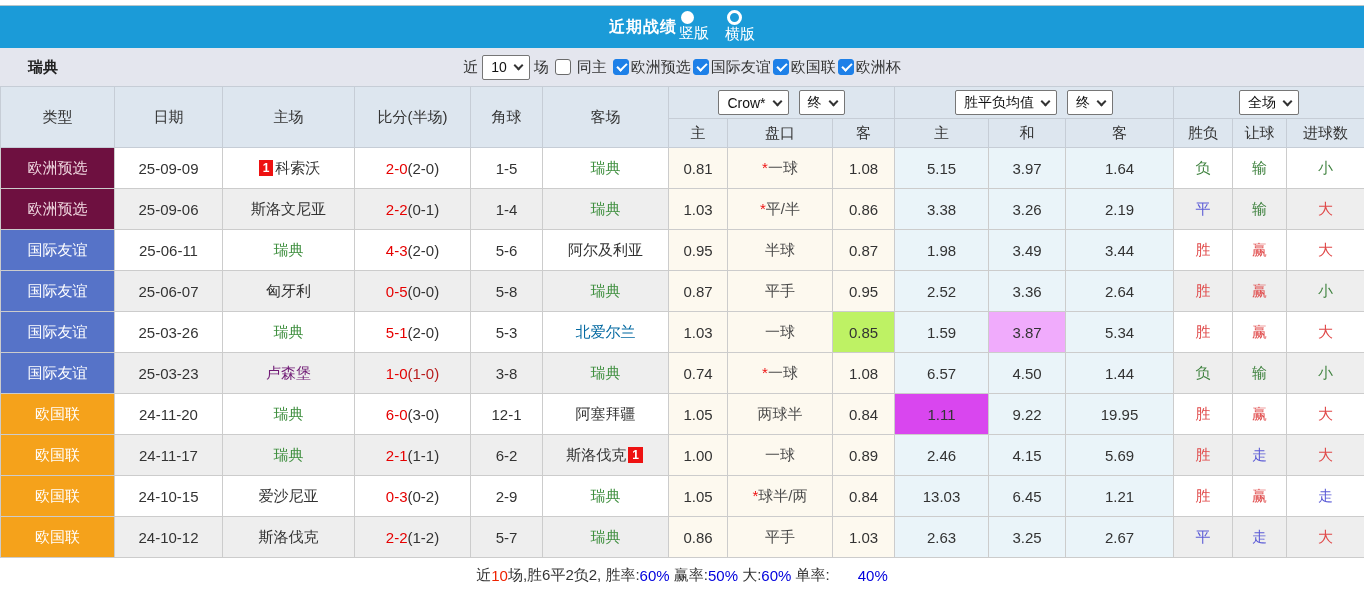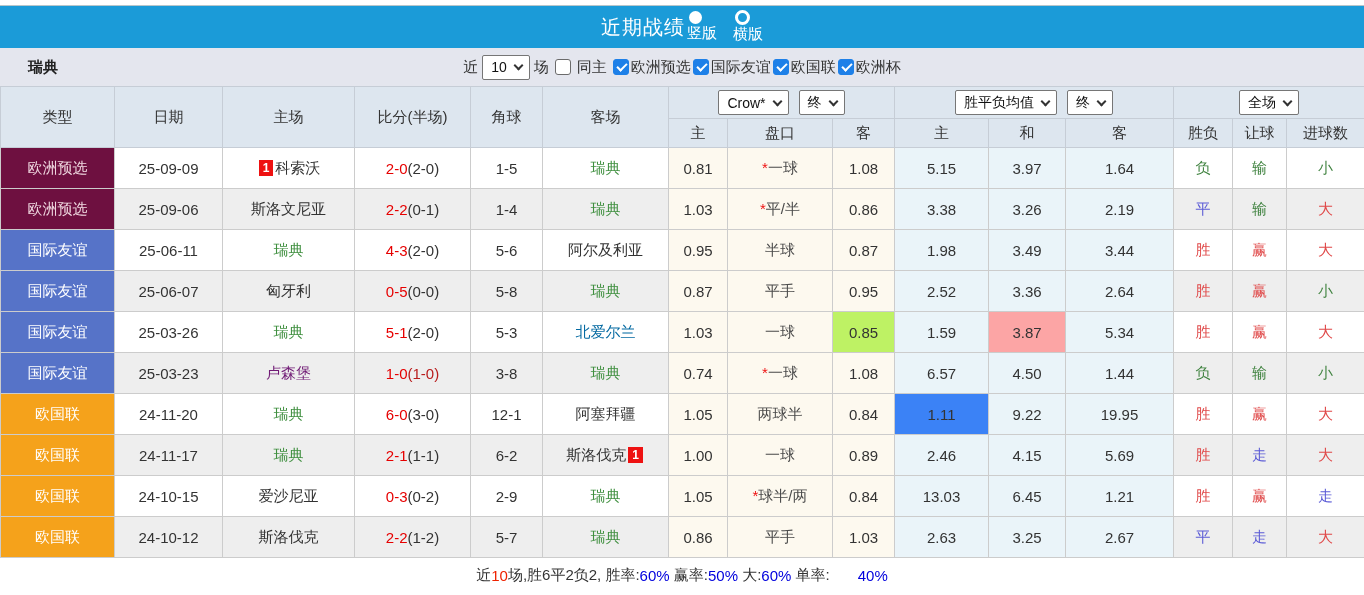--- a/index.html
+++ b/index.html
@@ -6,21 +6,21 @@
   body {
     width:1364px; height:595px; overflow:hidden;
     font-family:"Liberation Sans","DejaVu Sans",sans-serif;
     background:#fff; color:#333;
   }
   .top-strip { height:6px; background:#fff; border-bottom:1px solid #b7c6cb; }
   
   .title-bar {
     height:42px; background:#1b9bd8; display:flex; align-items:center; justify-content:center;
   }
-  .title-bar .title { color:#fff; font-weight:normal; font-size:20px; letter-spacing:1px; }
+  .title-bar .title { color:#fff; font-weight:bold; font-size:16px; letter-spacing:1px; }
   .radio { display:inline-block; width:13px; height:13px; border-radius:50%; margin:0 5px 0 2px; vertical-align:middle; }
   .radio.filled { background:#fff; }
   .radio.empty  { background:transparent; border:3px solid #fff; width:15px; height:15px; }
   .radio-label { color:#fff; font-size:15px; margin-right:14px; }
   .radio-group { display:flex; align-items:flex-start; margin-left:2px;flex-direction:column; }
   
   .filter-bar {
     height:38px; background:#e4e6ee; position:relative;
     display:flex; align-items:center; justify-content:center; font-size:15px;
   }
@@ -255,21 +255,21 @@
         <td style="background: rgb(86, 115, 200); color: rgb(255, 255, 255);">国际友谊</td>
         <td>25-03-26</td>
         <td><span style="color: rgb(63, 143, 63);">瑞典</span></td>
         <td><span style="color: rgb(230, 0, 0);">5-1</span><span style="color: rgb(51, 51, 51);">(2-0)</span></td>
         <td>5-3</td>
         <td><span style="color: #0369a1;">北爱尔兰</span></td>
         <td style="background: rgb(253, 249, 239);">1.03</td>
         <td style="background: rgb(253, 249, 239);"><span style="color: rgb(74, 74, 74);">一球</span></td>
         <td style="background: #bef264;">0.85</td>
         <td style="background: rgb(234, 244, 249);">1.59</td>
-        <td style="background: #fca5a5;">3.87</td>
+        <td style="background: #f0abfc;">3.87</td>
         <td style="background: rgb(234, 244, 249);">5.34</td>
         <td style="color: rgb(224, 74, 74);">胜</td>
         <td style="color: rgb(224, 74, 74);">赢</td>
         <td style="color: rgb(224, 74, 74);">大</td>
       </tr>
       <tr class="even">
         <td style="background: rgb(86, 115, 200); color: rgb(255, 255, 255);">国际友谊</td>
         <td>25-03-23</td>
         <td><span style="color: #701a75;">卢森堡</span></td>
         <td><span style="color: rgb(230, 0, 0);">1-0</span><span style="color: #b91c1c;">(1-0)</span></td>
@@ -288,21 +288,21 @@
       <tr class="odd">
         <td style="background: rgb(245, 162, 27); color: rgb(255, 255, 255);">欧国联</td>
         <td>24-11-20</td>
         <td><span style="color: rgb(63, 143, 63);">瑞典</span></td>
         <td><span style="color: rgb(230, 0, 0);">6-0</span><span style="color: rgb(51, 51, 51);">(3-0)</span></td>
         <td>12-1</td>
         <td><span style="color: rgb(51, 51, 51);">阿塞拜疆</span></td>
         <td style="background: rgb(253, 249, 239);">1.05</td>
         <td style="background: rgb(253, 249, 239);"><span style="color: rgb(74, 74, 74);">两球半</span></td>
         <td style="background: rgb(253, 249, 239);">0.84</td>
-        <td style="background: #3b82f6;">1.11</td>
+        <td style="background: #d946ef;">1.11</td>
         <td style="background: rgb(234, 244, 249);">9.22</td>
         <td style="background: rgb(234, 244, 249);">19.95</td>
         <td style="color: rgb(224, 74, 74);">胜</td>
         <td style="color: rgb(224, 74, 74);">赢</td>
         <td style="color: rgb(224, 74, 74);">大</td>
       </tr>
       <tr class="even">
         <td style="background: rgb(245, 162, 27); color: rgb(255, 255, 255);">欧国联</td>
         <td>24-11-17</td>
         <td><span style="color: rgb(63, 143, 63);">瑞典</span></td>

